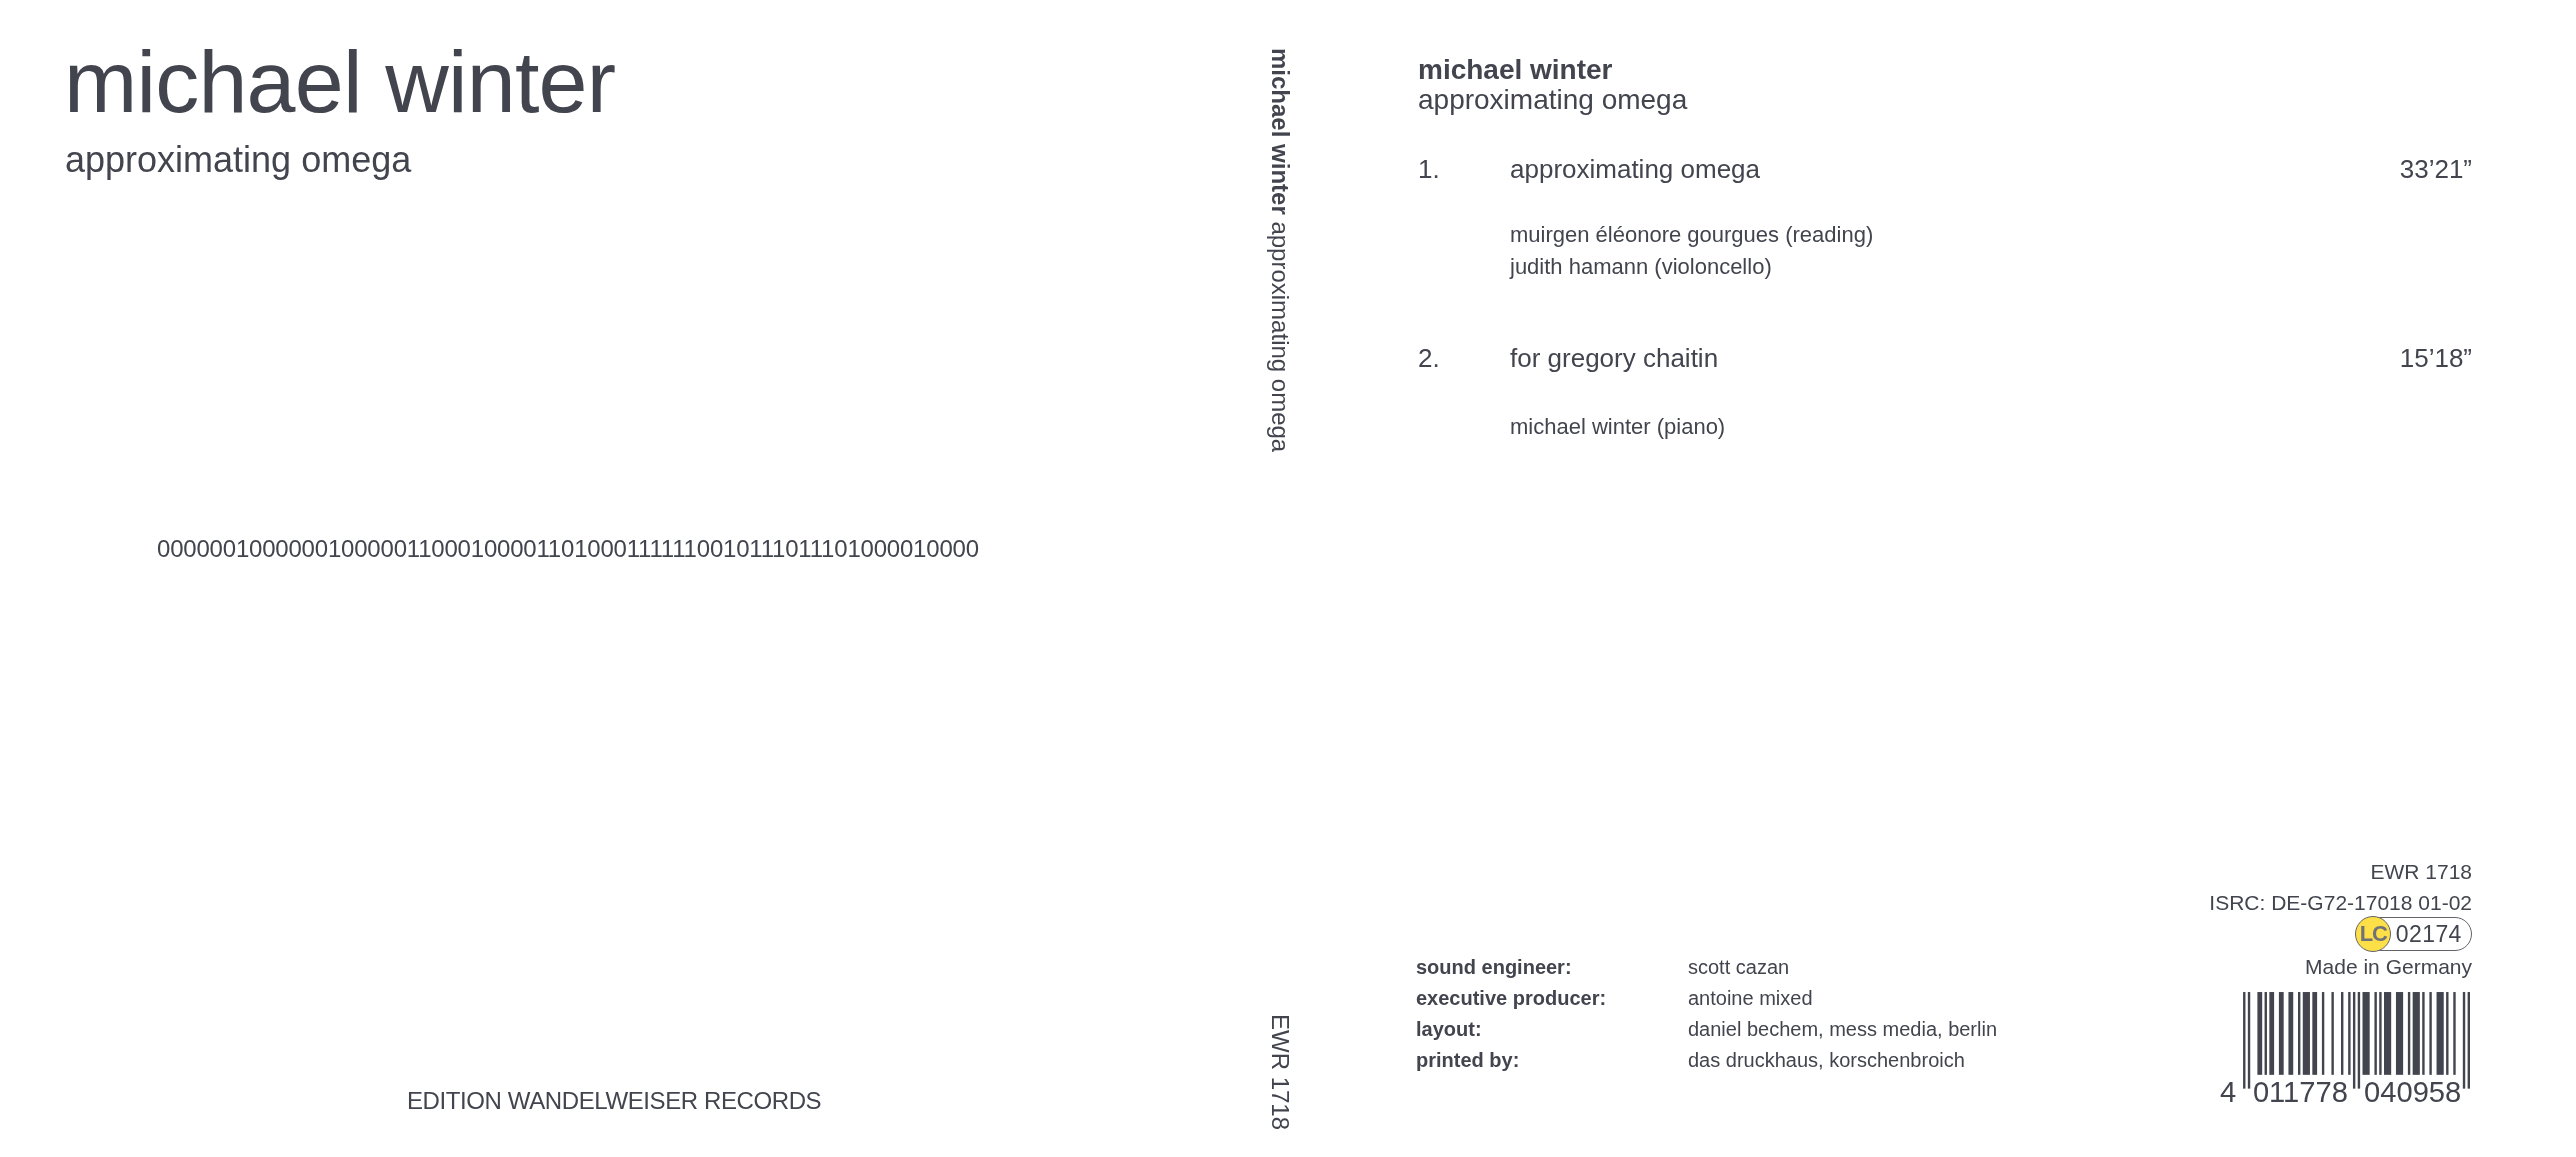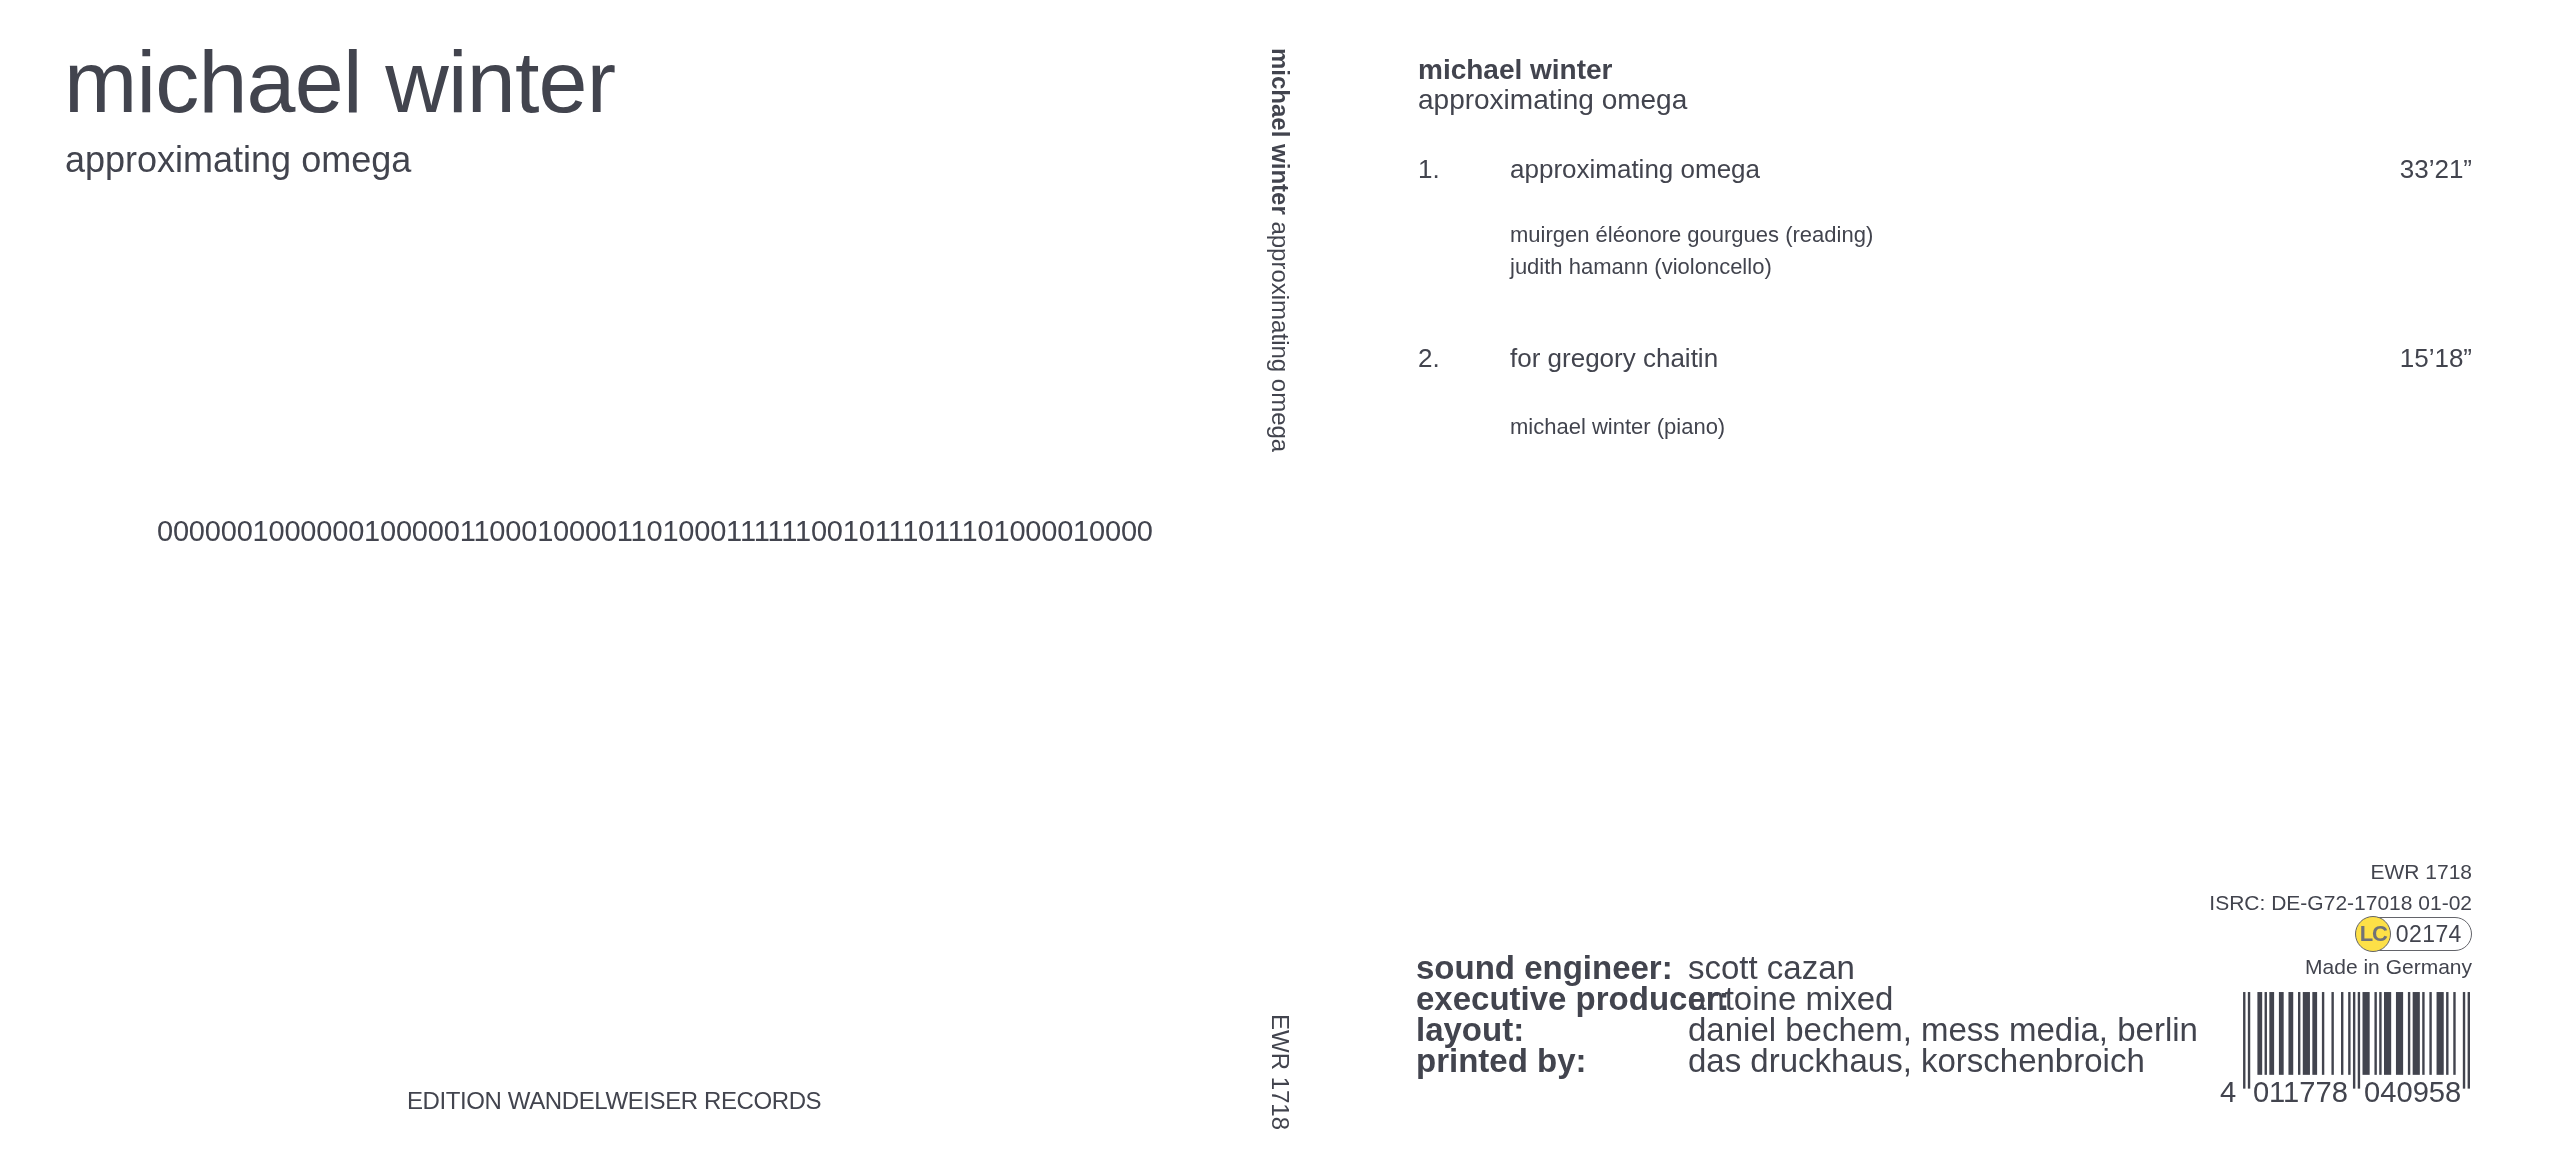--- a/index.html
+++ b/index.html
@@ -9,21 +9,21 @@
     background:#ffffff;
     font-family:"Liberation Sans", sans-serif;
     color:#42444e;
     overflow:hidden;
   }
   .abs { position:absolute; line-height:1; white-space:pre; }
 
   
   .album-title    { left:64px;  top:38px;   font-size:88px; letter-spacing:-0.8px; }
   .album-subtitle { left:65px;  top:142px;  font-size:36px; }
-  .binary-seq     { left:157px; top:517px;  font-size:29px; letter-spacing:-0.2px; }
+  .binary-seq     { left:157px; top:537px;  font-size:24px; letter-spacing:-0.2px; }
   .edition-name   { left:407px; top:1089px; font-size:24px; letter-spacing:-0.4px; }
 
   
   .spine-top    { left:1268px; top:48px;    writing-mode:vertical-rl; font-size:24px; }
   .spine-top b  { font-weight:700; }
   .spine-bottom { left:1268px; bottom:28px; writing-mode:vertical-rl; font-size:24px; }
 
   
   .back-header { left:1418px; top:55px; font-size:28px; line-height:30px; white-space:pre; }
   .back-header .artist { font-weight:700; }
@@ -34,21 +34,21 @@
   .ttl-1   { left:1510px; top:156px; }
   .tdur-1  { right:104px; top:156px; text-align:right; }
   .tp-1a   { left:1510px; top:224px; }
   .tp-1b   { left:1510px; top:256px; }
   .tnum-2  { left:1418px; top:345px; }
   .ttl-2   { left:1510px; top:345px; }
   .tdur-2  { right:104px; top:345px; text-align:right; }
   .tp-2a   { left:1510px; top:416px; }
 
   
-  .credits { left:1416px; top:952px; font-size:33px; line-height:31px; white-space:normal; }
+  .credits { left:1416px; top:952px; font-size:20px; line-height:31px; white-space:normal; }
   .credit-row { white-space:pre; }
   .credit-label { font-weight:700; display:inline-block; width:272px; }
 
   
   .code-line { right:104px; font-size:21px; text-align:right; }
   .ewr-line  { top:861px; }
   .isrc-line { top:892px; }
   .made-line { top:956px; }
 
   .lc-badge {

